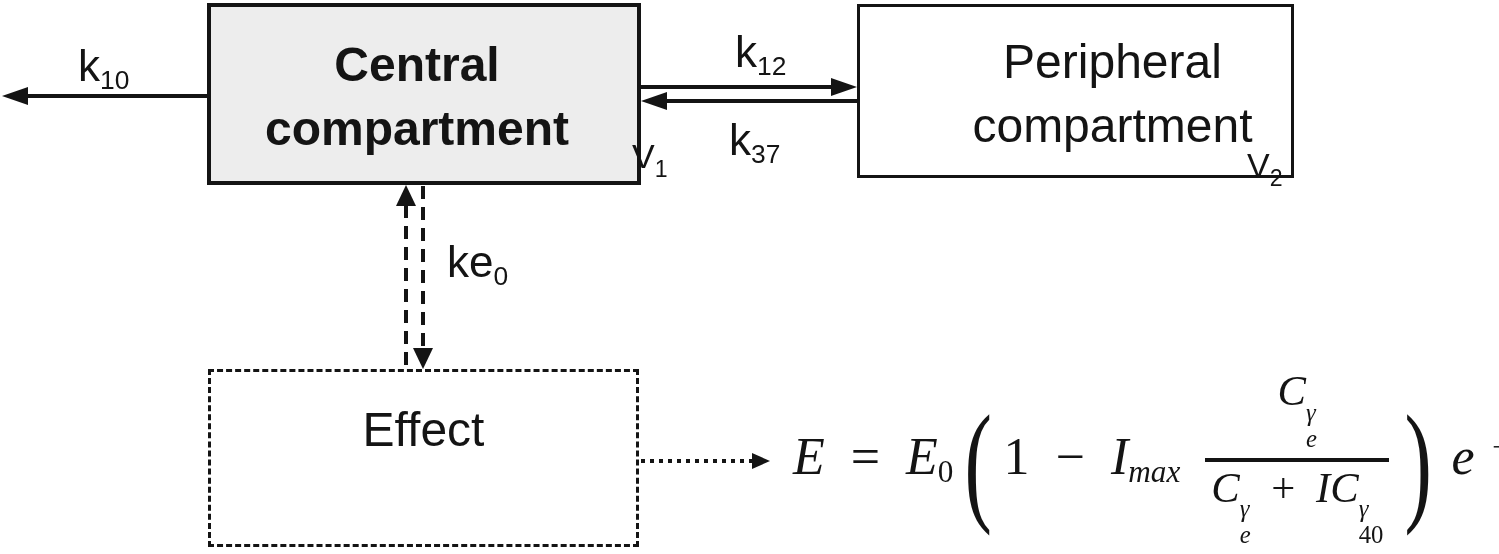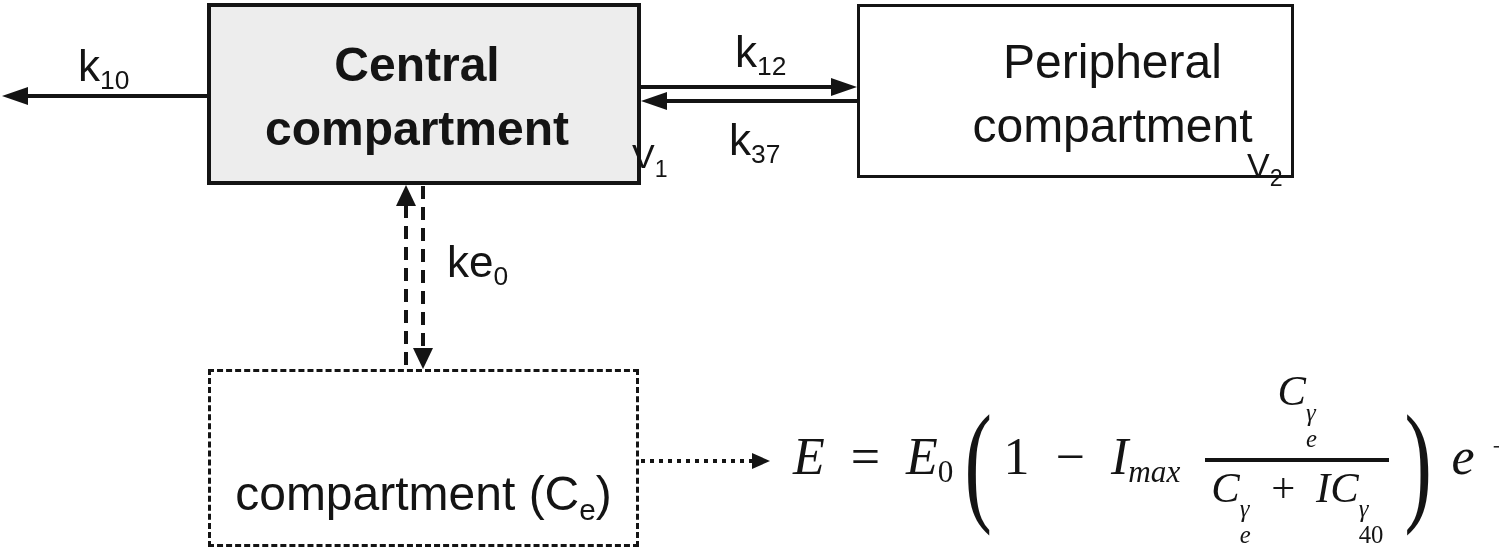--- a/index.html
+++ b/index.html
@@ -100,22 +100,21 @@
 
   <div class="box-label lbl-central">
     <span>Central</span><br>
     <span>compartment</span>
   </div>
   <div class="box-label lbl-peripheral">
     <span>Peripheral</span><br>
     <span>compartment</span>
   </div>
   <div class="box-label lbl-effect">
-    <br>
-    <span><span>compartment (C</span><sub class="sub-inline">e</sub><span>)</span></span>
+    <span>Effect</span><br>
   </div>
 
   <div class="vol v1"><span>V</span><sub>1</sub></div>
   <div class="vol v2"><span>V</span><sub>2</sub></div>
 
   <div class="hline k10-line"></div>
   <div class="head head-left k10-head"></div>
   <div class="rate k10"><span>k</span><sub>10</sub></div>
 
   <div class="hline k12-line"></div>

